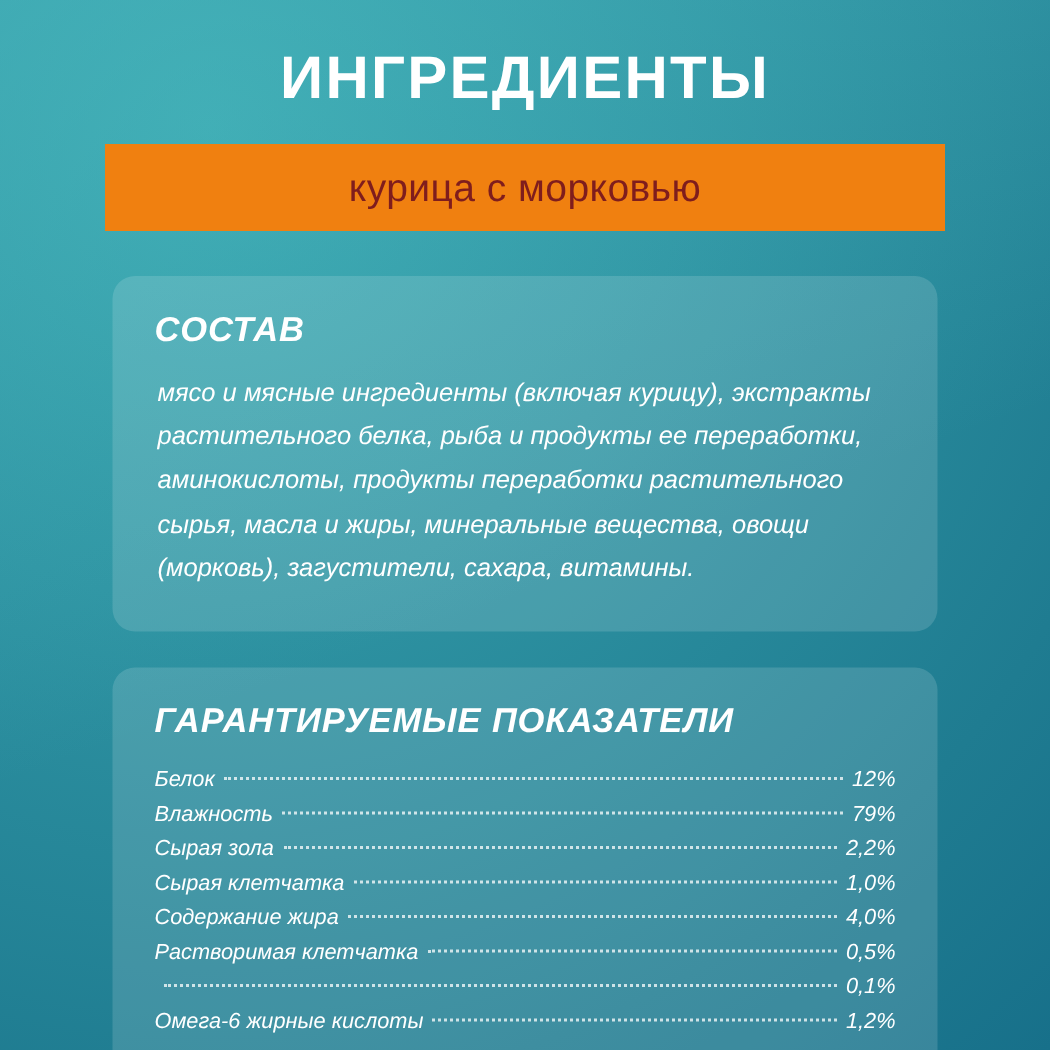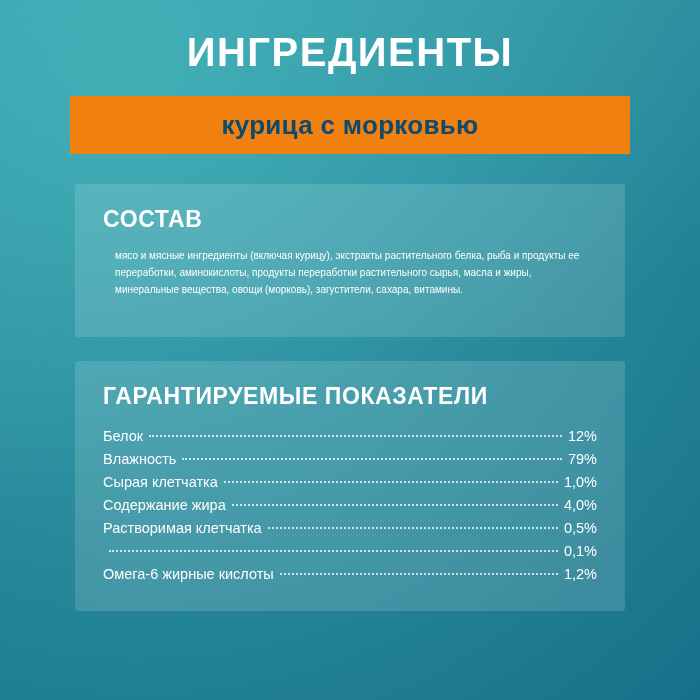--- a/index.html
+++ b/index.html
@@ -43,52 +43,53 @@
   .subtitle-bar {
     position: relative;
     margin: 22px 70px 0 70px;
     background: #f08010;
     height: 58px;
     display: flex;
     align-items: center;
     justify-content: center;
   }
   .subtitle-bar .subtitle {
-    color: #0c4a6e;
+    color: #7f1d1d;
     font-size: 26px;
-    font-weight: bold;
+    font-weight: normal;
     letter-spacing: 0.3px;
   }
 
   .card {
     position: relative;
     margin: 0 75px;
     background: rgba(255,255,255,0.14);
-    border-radius: 3px;
+    border-radius: 15px;
     box-sizing: border-box;
     padding: 22px 28px 26px 28px;
+    font-style: italic;
   }
   .card + .card {
     margin-top: 24px;
   }
   #composition-card { margin-top: 30px; }
 
   .card-heading {
     color: #ffffff;
     font-size: 23px;
     font-weight: bold;
     letter-spacing: 0.6px;
     margin: 0 0 14px 0;
   }
 
   .composition-text {
     color: #ffffff;
-    font-size: 10px;
+    font-size: 17px;
     line-height: 1.72;
-    margin: 12px;
+    margin: 2px;
   }
 
   .analysis-list {
     margin: 0;
     padding: 0;
     list-style: none;
     text-align: center;
   }
   .analysis-row {
     display: flex;
@@ -134,20 +135,25 @@
         <span class="nutrient">Белок</span>
         <span class="dots"></span>
         <span class="value">12%</span>
       </li>
       <li class="analysis-row">
         <span class="nutrient">Влажность</span>
         <span class="dots"></span>
         <span class="value">79%</span>
       </li>
       <li class="analysis-row">
+        <span class="nutrient">Сырая зола</span>
+        <span class="dots"></span>
+        <span class="value">2,2%</span>
+      </li>
+      <li class="analysis-row">
         <span class="nutrient">Сырая клетчатка</span>
         <span class="dots"></span>
         <span class="value">1,0%</span>
       </li>
       <li class="analysis-row">
         <span class="nutrient">Содержание жира</span>
         <span class="dots"></span>
         <span class="value">4,0%</span>
       </li>
       <li class="analysis-row">

